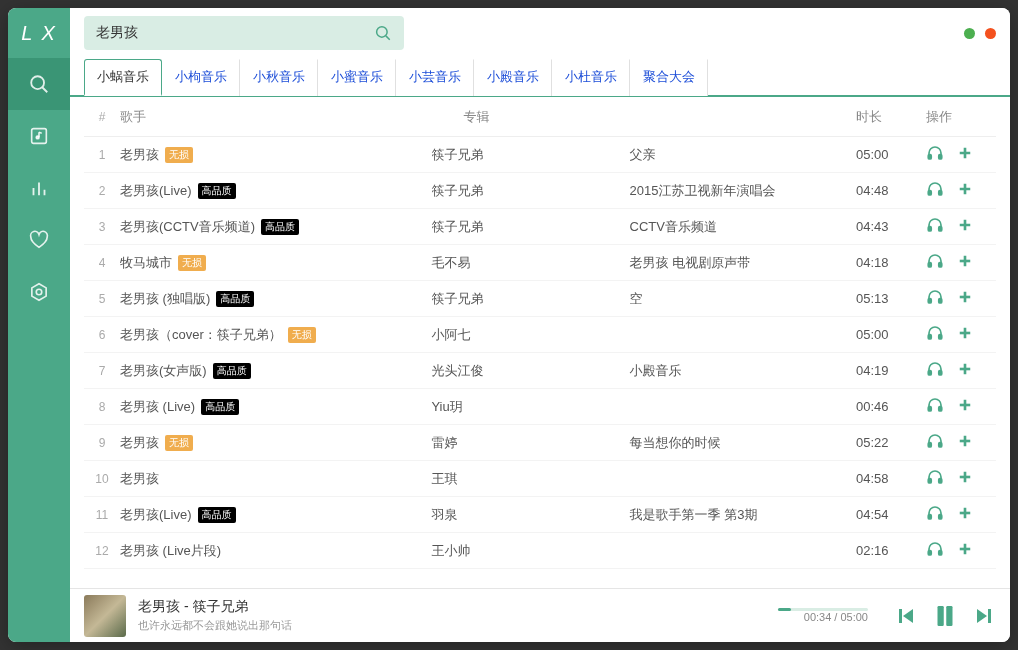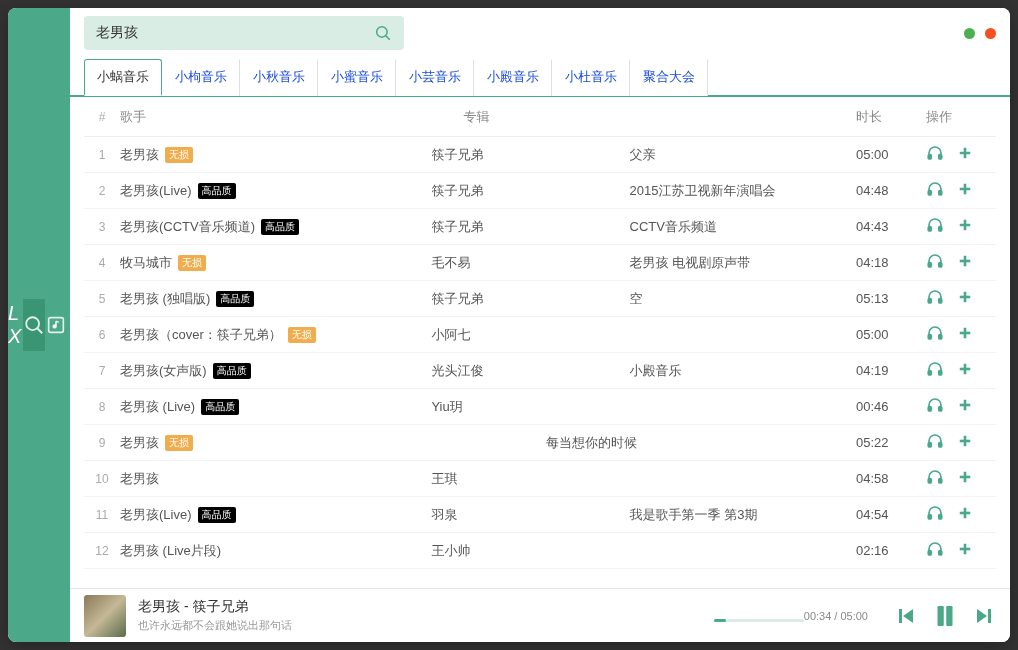--- a/index.html
+++ b/index.html
@@ -1,19 +1,19 @@
 <!DOCTYPE html>
 <html><head>
 <meta charset="utf-8">
 <style>
 * { margin: 0; padding: 0; box-sizing: border-box; }
 body { font-family: -apple-system, "Microsoft YaHei", sans-serif; background: #333; display: flex; align-items: center; justify-content: center; height: 650px; width: 1018px; overflow: hidden; }
 .window { width: 1002px; height: 634px; background: #fff; border-radius: 8px; display: flex; overflow: hidden; box-shadow: 0 4px 20px rgba(0,0,0,0.3); position: relative; }
 
-.sidebar { width: 62px; background: #4ba888; display: flex; flex-direction: row; align-items: center; padding-top: 0; }
+.sidebar { width: 62px; background: #4ba888; display: flex; flex-direction: column; align-items: center; padding-top: 0; }
 .logo { width: 62px; height: 50px; display: flex; align-items: center; justify-content: center; color: #fff; font-size: 20px; font-weight: 300; letter-spacing: 2px; font-style: italic; }
 .nav-item { width: 62px; height: 52px; display: flex; align-items: center; justify-content: center; cursor: pointer; color: rgba(255,255,255,0.85); }
 .nav-item.active { background: #3a9575; }
 .nav-item svg { width: 22px; height: 22px; }
 
 .main { flex: 1; display: flex; flex-direction: column; background: #fff; }
 
 .topbar { height: 50px; display: flex; align-items: center; padding: 8px 14px; gap: 8px; }
 .search-box { flex: 0 0 320px; height: 34px; background: #d9ede4; border-radius: 4px; display: flex; align-items: center; padding: 0 12px; }
 .search-input { flex: 1; background: transparent; border: none; outline: none; font-size: 14px; color: #333; }
@@ -42,21 +42,21 @@
 .badge-lossless { background: #f0ad4e; }
 .badge-hq { background: #000000; }
 .op-icon { color: #4ba888; cursor: pointer; display: flex; }
 .op-icon svg { width: 18px; height: 18px; }
 
 .player { height: 54px; border-top: 1px solid #e5e5e5; display: flex; align-items: center; padding: 0 14px; gap: 12px; }
 .album-art { width: 42px; height: 42px; background: linear-gradient(135deg, #8a7a5a, #c4b896, #5a6a4a); border-radius: 3px; }
 .track-info { flex: 0 0 auto; }
 .track-title { font-size: 14px; color: #333; }
 .track-lyric { font-size: 11px; color: #999; margin-top: 2px; }
-.progress-sect { margin-left: auto; display: flex; align-items: flex-end; }
+.progress-sect { margin-left: auto; display: flex; flex-direction: column; align-items: flex-end; }
 .progress-bar { width: 90px; height: 3px; background: #d9ede4; border-radius: 2px; position: relative; }
 .progress-fill { position: absolute; left: 0; top: 0; height: 100%; width: 14%; background: #4ba888; border-radius: 2px; }
 .time-text { font-size: 11px; color: #888; }
 .controls { display: flex; gap: 12px; align-items: center; margin-left: 14px; }
 .ctrl-btn { color: #4ba888; cursor: pointer; display: flex; }
 .ctrl-btn svg { width: 24px; height: 24px; }
 .ctrl-btn.play svg { width: 30px; height: 30px; }
 
 .table-wrap::-webkit-scrollbar { width: 6px; }
 .table-wrap::-webkit-scrollbar-thumb { background: #ccc; border-radius: 3px; }
@@ -337,20 +337,21 @@
                   </svg></span>
               </span>
             </div>
           </div>
           <div class="trow">
             <div class="col-idx">9</div>
             <div class="col-name">
               <span>老男孩</span>
               <span class="badge badge-lossless">无损</span>
             </div>
+            <div class="col-artist">雷婷</div>
             <div class="col-album">每当想你的时候</div>
             <div class="col-dur">05:22</div>
             <div class="col-ops">
               <span class="op-icon">
                 <span><svg viewBox="0 0 24 24" fill="none" stroke="currentColor" stroke-width="2.2">
                     <path d="M4 14 v-2 a8 8 0 0 1 16 0 v2"></path>
                     <rect x="3" y="14" width="4" height="6" rx="1.5" fill="currentColor"></rect>
                     <rect x="17" y="14" width="4" height="6" rx="1.5" fill="currentColor"></rect>
                   </svg></span>
               </span>

